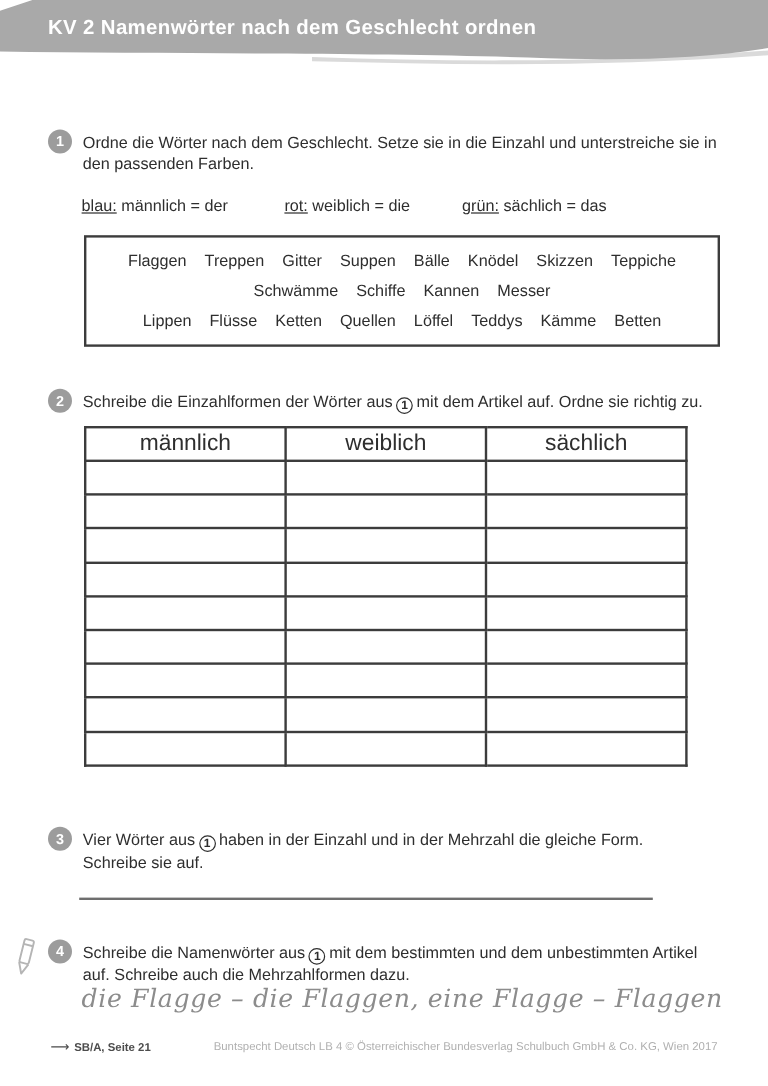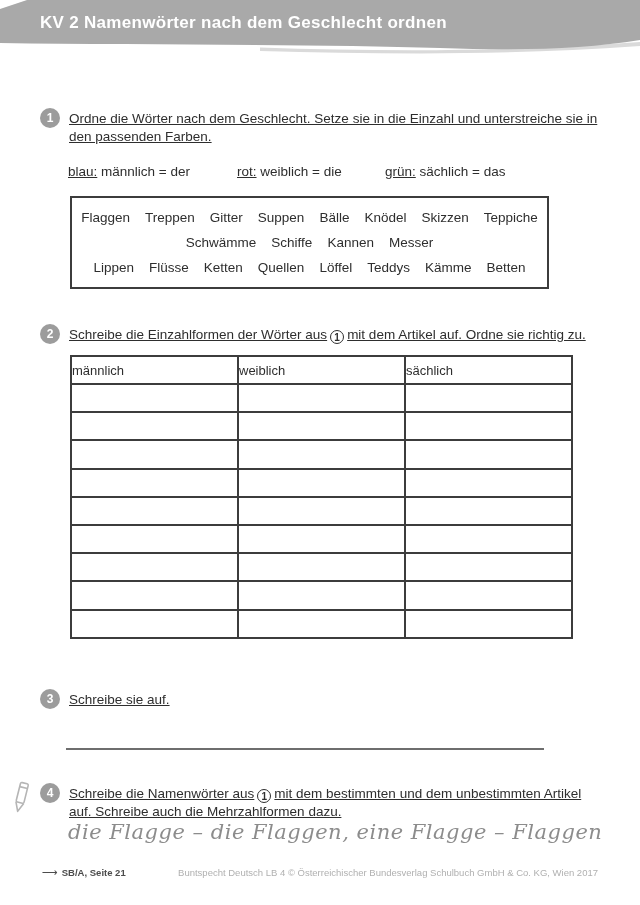--- a/index.html
+++ b/index.html
@@ -16,46 +16,46 @@
     font-size:17px; font-weight:bold; color:#ffffff; letter-spacing:0.3px;
     white-space:nowrap;
   }
   
   .task { position:absolute; left:40px; display:flex; gap:9px; align-items:flex-start; }
   .badge {
     flex:0 0 auto; width:20px; height:20px; border-radius:50%;
     background:#9c9c9c; color:#ffffff; font-size:12px; font-weight:bold;
     text-align:center; line-height:20px; margin-top:-2px;
   }
-  .task-text { font-size:13.5px; line-height:17.5px; width:520px;text-decoration:underline; }
+  .task-text { font-size:13.5px; line-height:17.5px; width:520px; }
   .tline { display:block; white-space:nowrap; }
   .circ-ref {
     display:inline-block; width:14px; height:14px; border:1.5px solid #2e2e2e;
     border-radius:50%; text-align:center; line-height:13px; font-size:10px;
     font-weight:bold; vertical-align:-2px; margin:0 3px;
   }
   
   .legend { position:absolute; top:164px; left:0; width:640px; height:18px; font-size:13.5px;padding-left:47px; }
   .legend-item { position:absolute; white-space:nowrap; }
   .legend-item .lbl { text-decoration:underline; }
   .legend-pos-0 { left:68px; } .legend-pos-1 { left:237px; } .legend-pos-2 { left:385px; }
   
   .wordbox {
-    position:absolute; left:70px; top:196px; width:479px; height:93px;
+    position:absolute; left:70px; top:196px; width:530px; height:93px;
     border:2px solid #3c3c3c; display:flex; flex-direction:column;
     justify-content:space-around; padding:7px 12px;
   }
   .word-row { display:flex; justify-content:center; gap:15px; font-size:13.5px; white-space:nowrap; }
   
   .cls-table {
     position:absolute; left:70px; top:355px; width:503px;
     border-collapse:collapse; table-layout:fixed;
   }
   .cls-table th, .cls-table td { border:2px solid #3c3c3c; }
-  .cls-table th { height:28px; font-size:13px; font-weight:normal; text-align:left; }
+  .cls-table th { height:28px; font-size:19px; font-weight:normal; text-align:center; }
   .cls-table td { height:28.2px; }
   
   .answer-line {
     position:absolute; left:66px; top:748px; width:478px; height:0;
     border-top:2px solid #6e6e6e;
   }
   
   .pencil { position:absolute; left:9px; top:779px; }
   
   .handwriting {
@@ -189,20 +189,21 @@
           <td></td>
           <td></td>
           <td></td>
         </tr>
       </tbody>
   </table>
 
   <div class="task" style="top:691px;">
     <div class="badge">3</div>
     <div class="task-text">
+      <span class="tline"><span>Vier Wörter aus</span><span class="circ-ref">1</span><span>haben in der Einzahl und in der Mehrzahl die gleiche Form.</span></span>
       <span class="tline">Schreibe sie auf.</span>
     </div>
   </div>
 
   <div class="answer-line"></div>
 
   <svg class="pencil" width="26" height="38" viewBox="0 0 26 38">
     <g fill="none" stroke="#b5b5b5" stroke-width="1.6" stroke-linejoin="round" transform="rotate(14 13 19)">
       <rect x="8" y="4" width="8" height="20" rx="1.5"></rect>
       <line x1="8" y1="8.5" x2="16" y2="8.5"></line>

